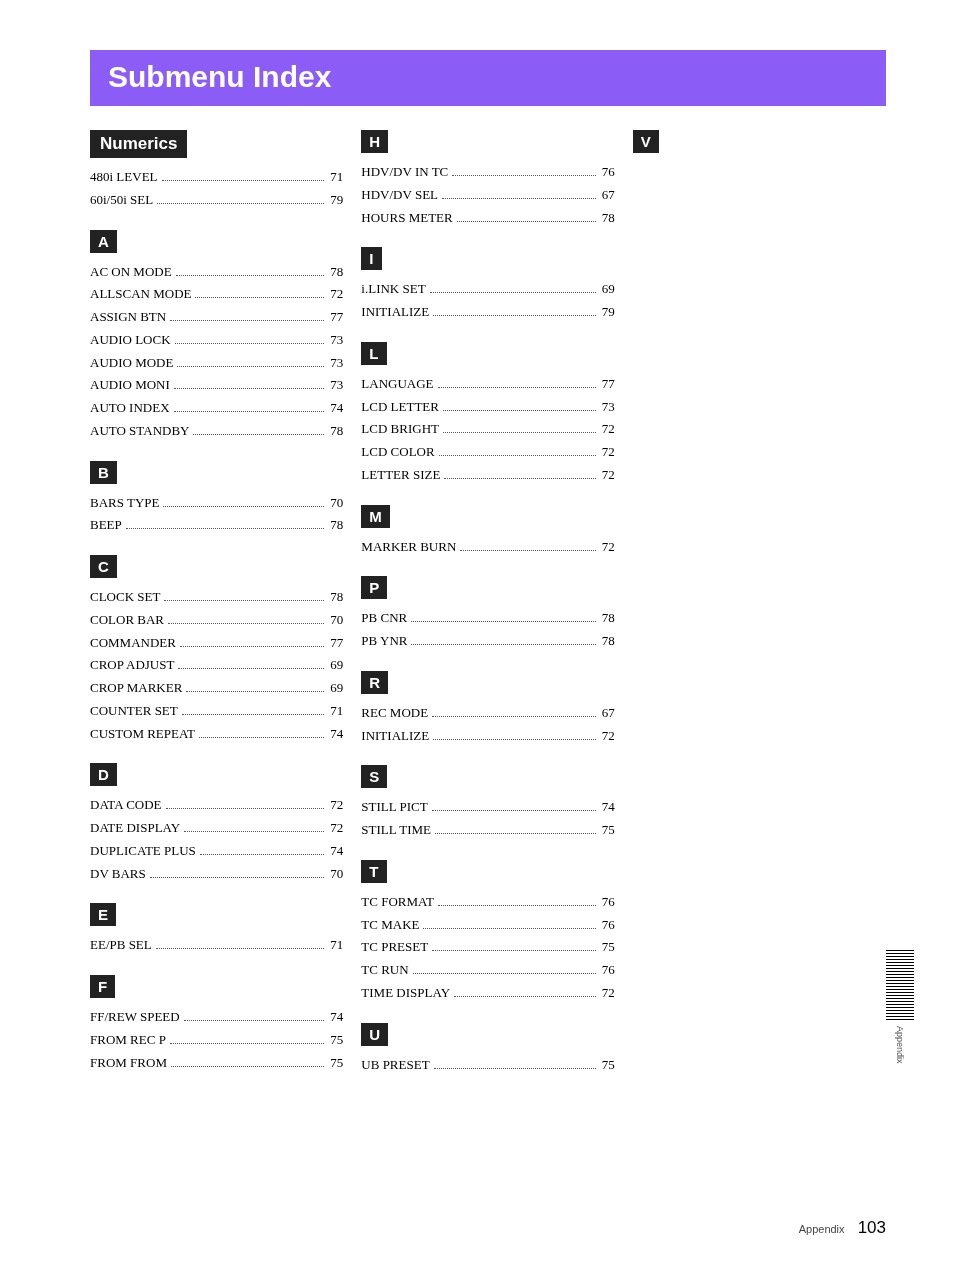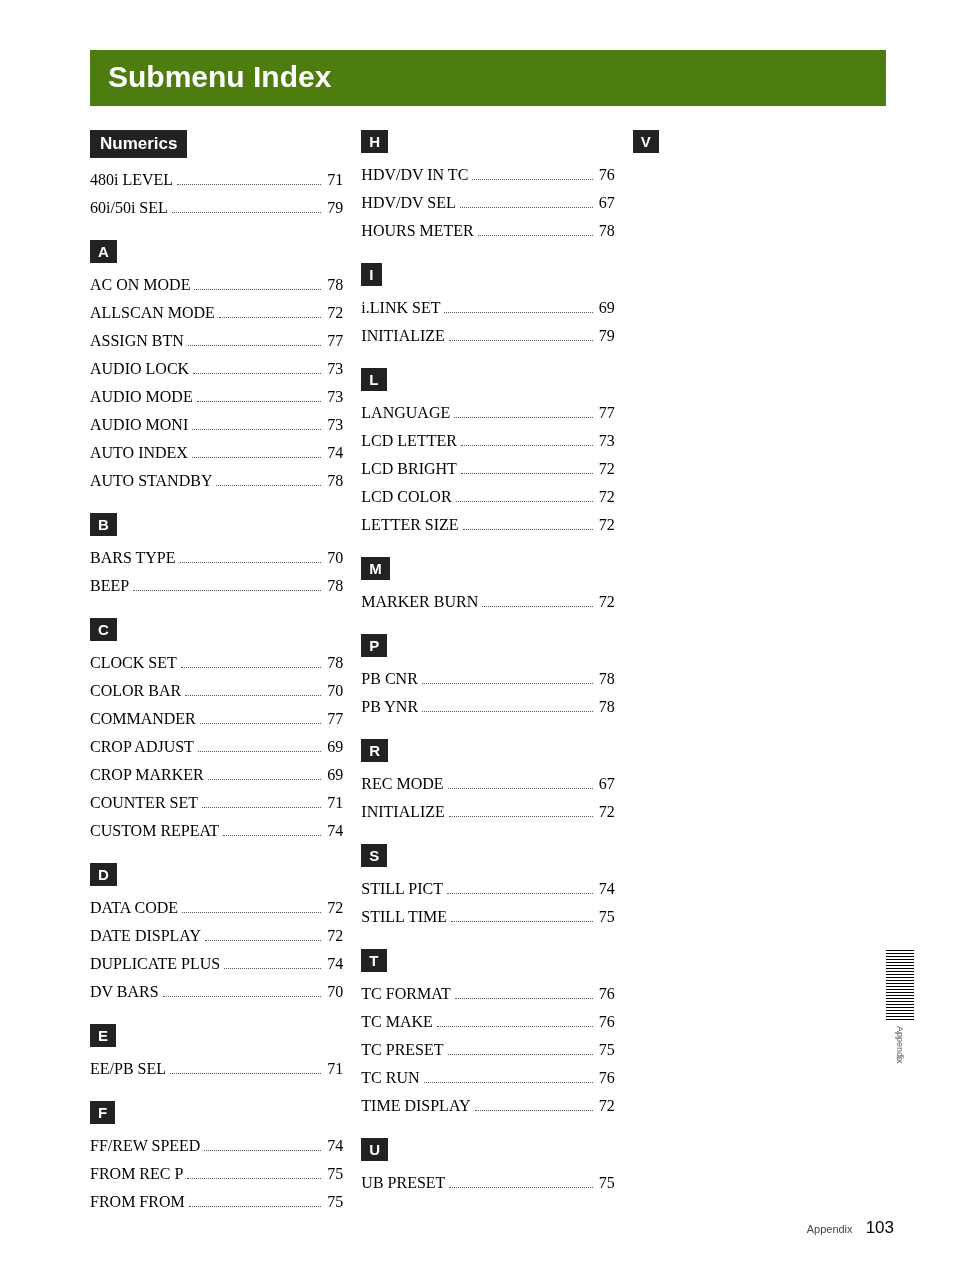--- a/index.html
+++ b/index.html
@@ -7,21 +7,21 @@
     font-family: "Times New Roman", serif;
     font-size: 12px;
     color: #000;
     background: #fff;
     width: 954px;
     height: 1274px;
     position: relative;
     padding: 50px 68px 40px 90px;
   }
   .header-bar {
-    background: #4d7c0f;
+    background: #8b5cf6;
     color: #fff;
     font-family: Arial, Helvetica, sans-serif;
     font-weight: bold;
     font-size: 30px;
     padding: 10px 18px 12px 18px;
     margin-bottom: 24px;
   }
   .columns {
     display: flex;
     gap: 18px;
@@ -42,21 +42,21 @@
     margin-bottom: 8px;
   }
   .section-header.first { margin-top: 0; }
   .big-header {
     font-size: 17px;
     padding: 4px 10px;
   }
   .entry {
     display: flex;
     align-items: baseline;
-    font-size: 16px;
+    font-size: 13px;
     line-height: 1.75;
     font-family: "Times New Roman", serif;
     text-align: center;
   }
   .entry-label { white-space: nowrap; }
   .dots {
     flex: 1;
     border-bottom: 1px dotted #555;
     margin: 0 4px 3px 4px;
     height: 1px;
@@ -78,21 +78,21 @@
   }
   .barcode .appendix-v {
     writing-mode: vertical-rl;
     font-family: Arial, Helvetica, sans-serif;
     font-size: 9px;
     color: #555;
     margin-top: 6px;
   }
   .footer {
     position: absolute;
-    right: 60px;
+    right: 68px;
     bottom: 36px;
     font-family: Arial, Helvetica, sans-serif;
     font-size: 11px;
     color: #444;
   }
   .footer .pagenum {
     font-size: 17px;
     color: #000;
     margin-left: 10px;
   }

